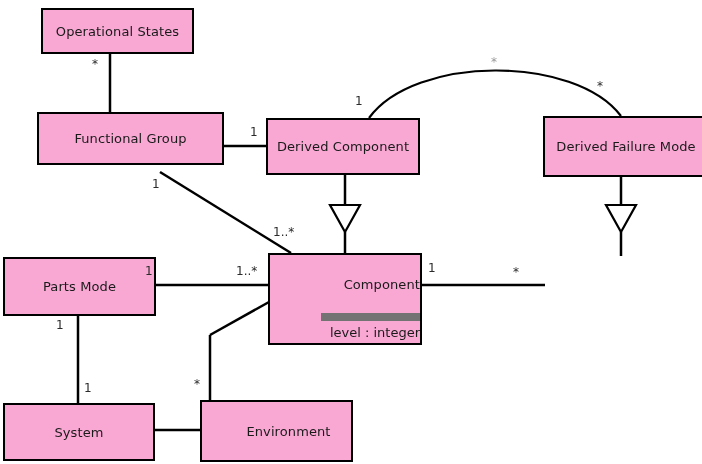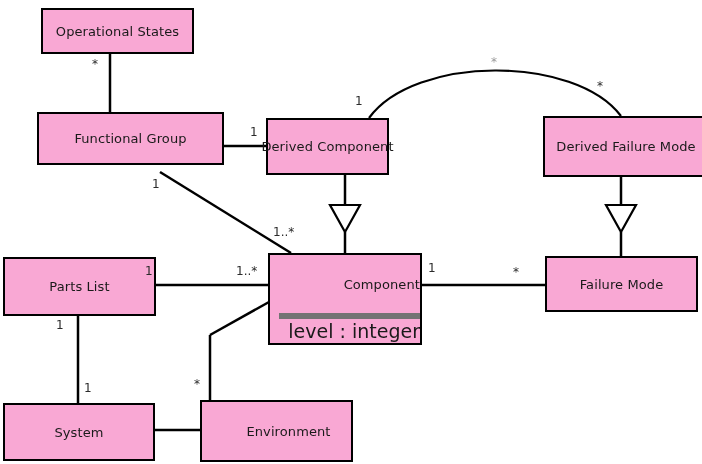--- a/index.html
+++ b/index.html
@@ -36,26 +36,26 @@
     display: flex;
     align-items: center;
     justify-content: center;
     font-size: 13px;
     color: #1a1a1a;
     letter-spacing: 0.1px;
     white-space: nowrap;
   }
   .uml-attr-compartment {
     box-sizing: border-box;
-    border-top: 6px solid #737373;
+    border-top: 8px solid #737373;
     display: flex;
     align-items: center;
     justify-content: flex-start;
     padding-left: 9px;
-    font-size: 19px;
+    font-size: 13px;
     color: #1a1a1a;
     white-space: nowrap;
   }
   .mult-label {
     position: absolute;
     font-size: 12px;
     color: #2b2b2b;
     white-space: nowrap;
     z-index: 6;
     line-height: 1;
@@ -101,40 +101,37 @@
   </svg>
 
   <div class="uml-class" style="left:41px; top:8px; width:153px; height:46px;">
     <div class="uml-name-compartment">Operational States</div>
   </div>
 
   <div class="uml-class" style="left:37px; top:112px; width:187px; height:53px;">
     <div class="uml-name-compartment">Functional Group</div>
   </div>
 
-  <div class="uml-class" style="left:266px; top:118px; width:123px; height:57px;">
+  <div class="uml-class" style="left:266px; top:118px; width:154px; height:57px;">
     <div class="uml-name-compartment">Derived Component</div>
   </div>
 
   <div class="uml-class" style="left:543px; top:116px; width:166px; height:61px;">
     <div class="uml-name-compartment">Derived Failure Mode</div>
   </div>
 
   <div class="uml-class" style="left:3px; top:257px; width:153px; height:59px;">
-    <div class="uml-name-compartment">Parts List</div>
+    <div class="uml-name-compartment">Parts Mode</div>
   </div>
 
   <div class="uml-class" style="left:268px; top:253px; width:154px; height:92px;align-items:flex-end;">
     <div class="uml-name-compartment">Component</div>
     <div class="uml-attr-compartment" style="height:30px;">level : integer</div>
   </div>
 
-  <div class="uml-class" style="left:545px; top:256px; width:153px; height:56px;">
-    <div class="uml-name-compartment">Failure Mode</div>
-  </div>
 
   <div class="uml-class" style="left:3px; top:403px; width:152px; height:58px;">
     <div class="uml-name-compartment">System</div>
   </div>
 
   <div class="uml-class" style="left:200px; top:400px; width:153px; height:62px;padding-left:24px;">
     <div class="uml-name-compartment">Environment</div>
   </div>
 
   <div class="mult-label" style="left:92px; top:58px;">*</div>

